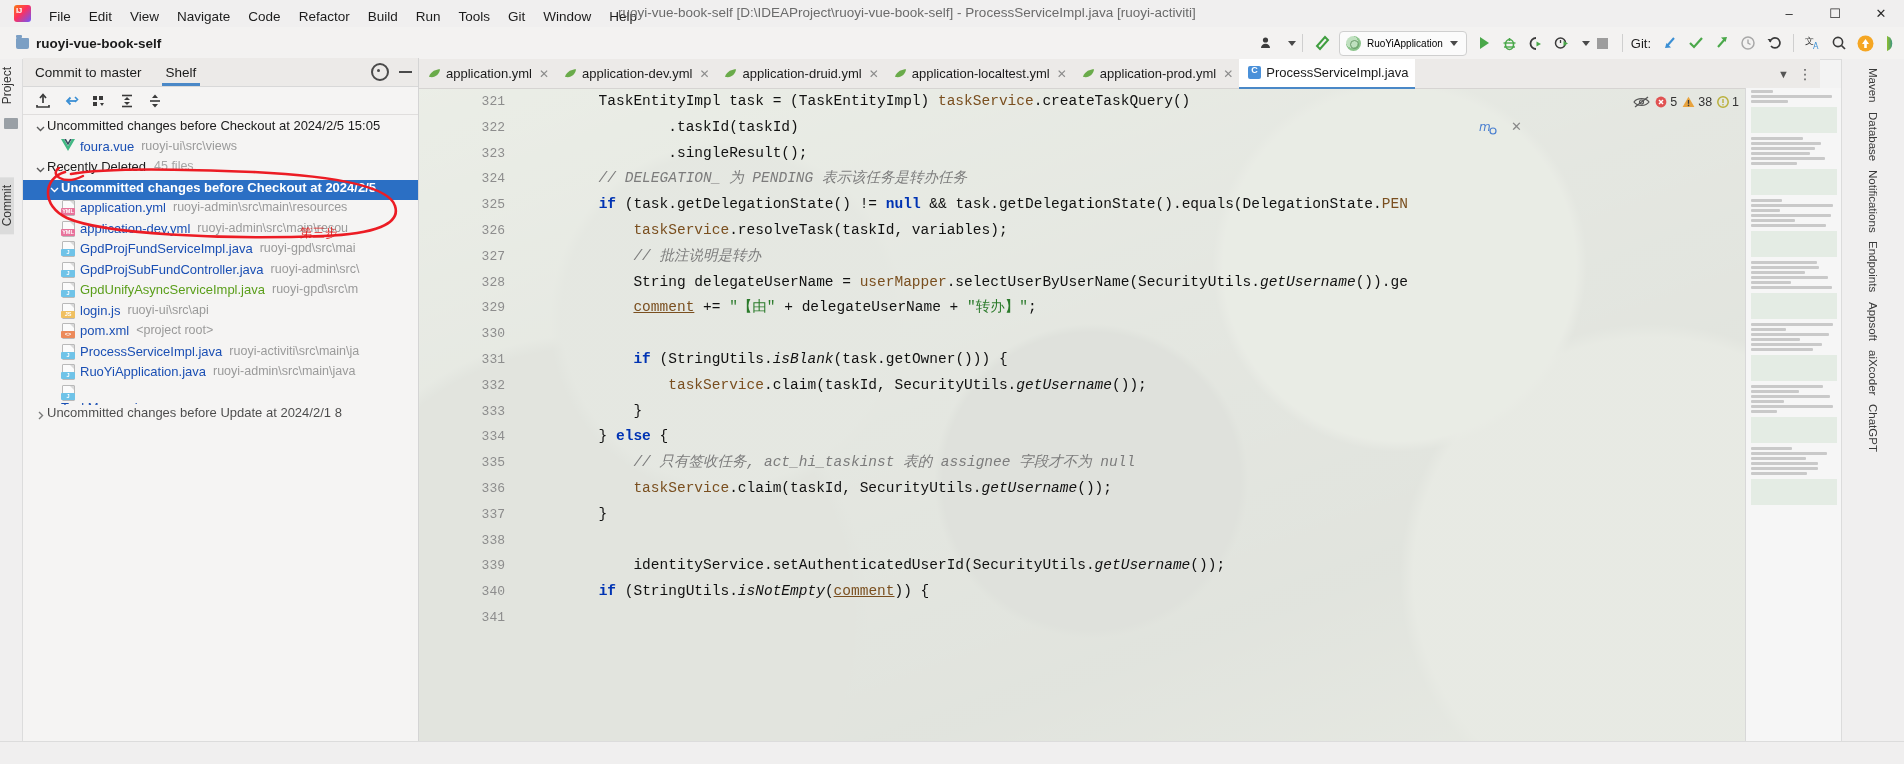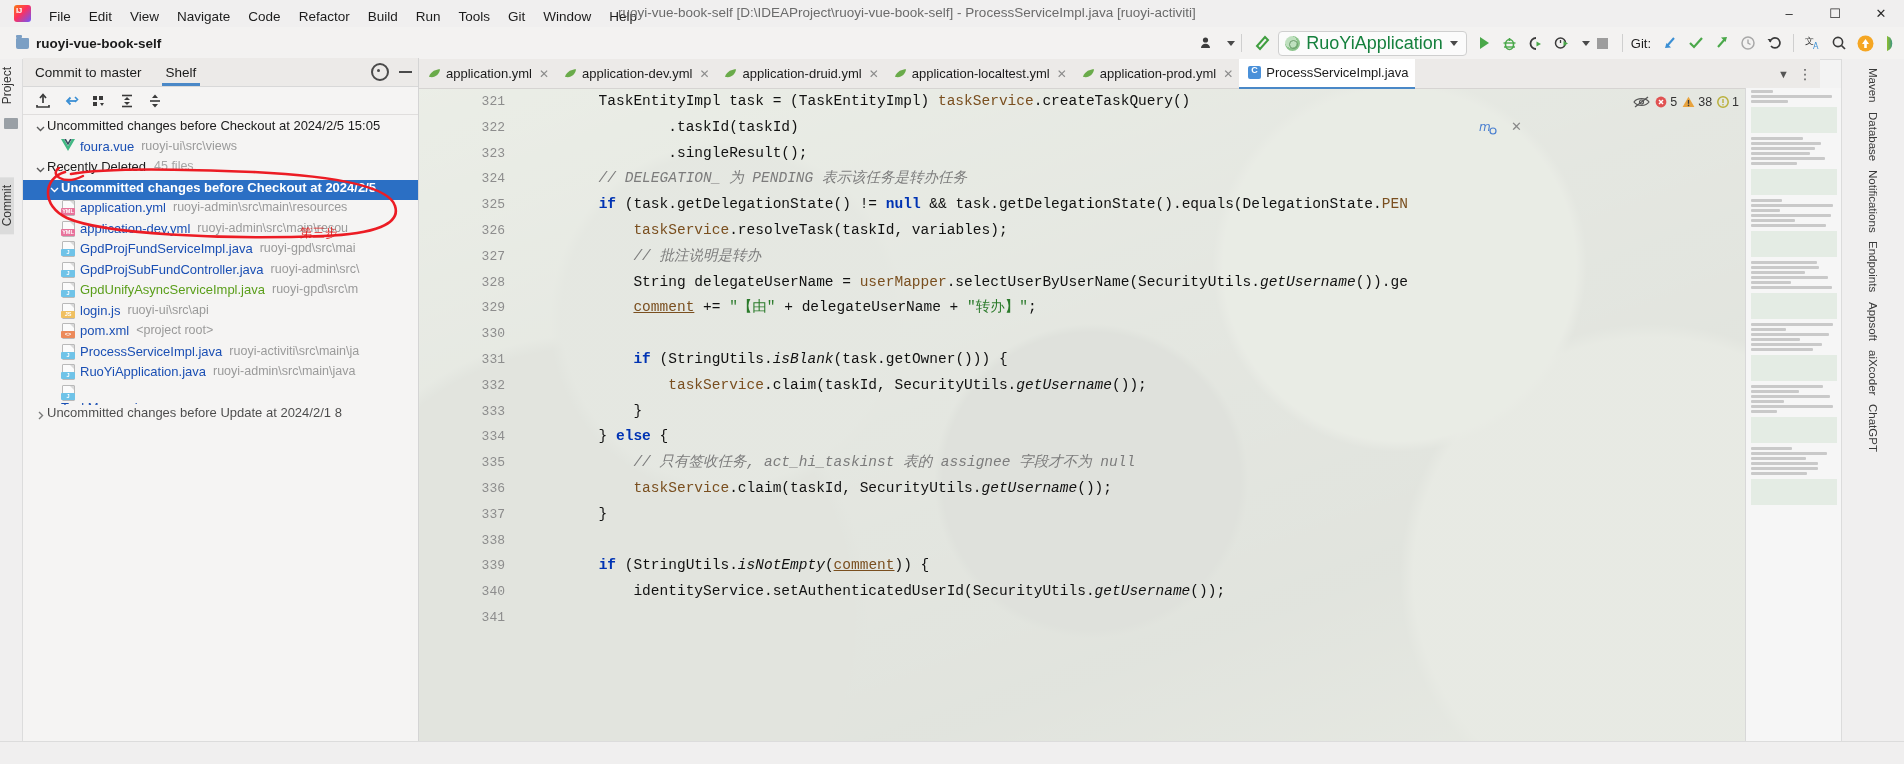--- a/index.html
+++ b/index.html
@@ -38,21 +38,21 @@
   .tb-ic{width:26px;height:26px;display:flex;align-items:center;justify-content:center;
          color:#3c3c3c;font-size:14px;}
   .tb-sep{width:1px;height:18px;background:#cfcfcf;margin:0 6px;}
   .runcfg{display:flex;align-items:center;height:23px;padding:0 8px 0 6px;border:1px solid #cfcfcf;
           border-radius:4px;background:#fbfbfb;margin:0 4px;}
   .runcfg .sp{width:15px;height:15px;border-radius:50%;
       background:radial-gradient(circle at 40% 40%,#bfe0bf 0 45%,#8bc48b 46% 100%);
       margin-right:6px;position:relative;flex:none;}
   .runcfg .sp:after{content:"";position:absolute;left:4px;top:4px;width:7px;height:7px;
       border:1.5px solid #6a9a6a;border-radius:50%;}
-  .runcfg .nm{font-size:18px;color:#15803d;white-space:nowrap;}
+  .runcfg .nm{font-size:10px;color:#000000;white-space:nowrap;}
   .caret{margin-left:7px;border-left:4px solid transparent;border-right:4px solid transparent;
          border-top:5px solid #4a4a4a;display:inline-block;}
   .git-lbl{font-size:13px;color:#1c1c1c;margin:0 6px 0 2px;}
 
   
   .vstrip{position:absolute;width:22px;background:#f0efef;border-right:1px solid #dcdcdc;}
   .vstrip.left{left:0;top:59px;height:705px;}
   .vlabel{writing-mode:vertical-rl;transform:rotate(180deg);font-size:12px;color:#333;
           padding:8px 0;white-space:nowrap;}
   .vlabel.on{background:#dbdbdb;}
@@ -582,22 +582,22 @@
           <div class="cline"><span class="">            </span><span class="fld" style="text-decoration:underline;">comment</span><span class=""> += </span><span class="str">"【由"</span><span class=""> + delegateUserName + </span><span class="str">"转办】"</span><span class="">;</span></div>
           <div class="cline"><span class=""></span></div>
           <div class="cline"><span class="">            </span><span class="kw">if</span><span class=""> (StringUtils.</span><span class="ital">isBlank</span><span class="">(task.getOwner())) {</span></div>
           <div class="cline"><span class="">                </span><span class="fld">taskService</span><span class="">.claim(taskId, SecurityUtils.</span><span class="ital">getUsername</span><span class="">());</span></div>
           <div class="cline"><span class="">            }</span></div>
           <div class="cline"><span class="">        } </span><span class="kw">else</span><span class=""> {</span></div>
           <div class="cline"><span class="cmt">            // 只有签收任务, act_hi_taskinst 表的 assignee 字段才不为 null</span></div>
           <div class="cline"><span class="">            </span><span class="fld">taskService</span><span class="">.claim(taskId, SecurityUtils.</span><span class="ital">getUsername</span><span class="">());</span></div>
           <div class="cline"><span class="">        }</span></div>
           <div class="cline"><span class=""></span></div>
+          <div class="cline"><span class="">            identityService.setAuthenticatedUserId(SecurityUtils.</span><span class="ital">getUsername</span><span class="">());</span></div>
           <div class="cline"><span class="">        </span><span class="kw">if</span><span class=""> (StringUtils.</span><span class="ital">isNotEmpty</span><span class="">(</span><span class="fld" style="text-decoration:underline;">comment</span><span class="">)) {</span></div>
-          <div class="cline"><span class="">            identityService.setAuthenticatedUserId(SecurityUtils.</span><span class="ital">getUsername</span><span class="">());</span></div>
         </div>
 
       <div class="inspect">
         <span class="insp-item">
           <svg width="17" height="12" viewBox="0 0 17 12">
               <path d="M1 6 C4 1.5 13 1.5 16 6 C13 10.5 4 10.5 1 6Z" fill="none" stroke="#555" stroke-width="1.2"></path>
               <circle cx="8.5" cy="6" r="2" fill="none" stroke="#555" stroke-width="1.2"></circle>
               <line x1="2" y1="11" x2="15" y2="1" stroke="#555" stroke-width="1.3"></line>
             </svg>
         </span>

